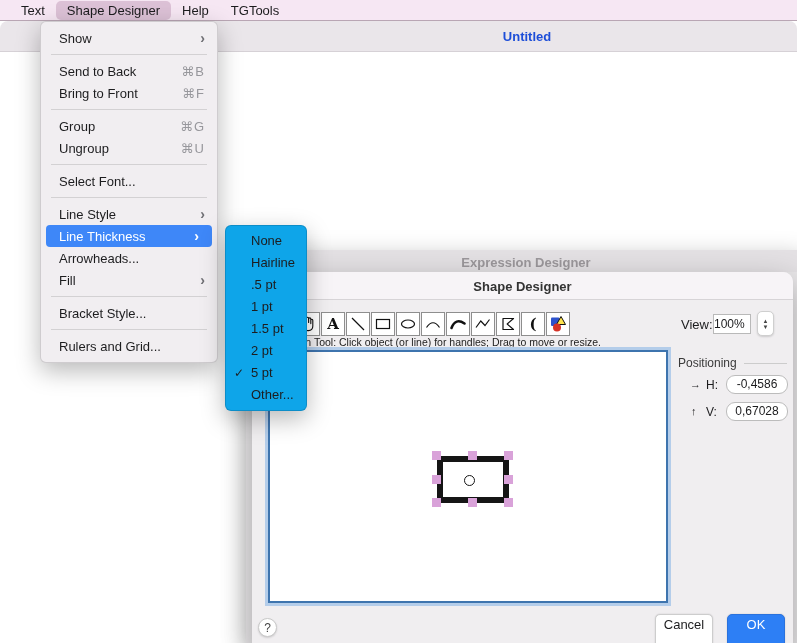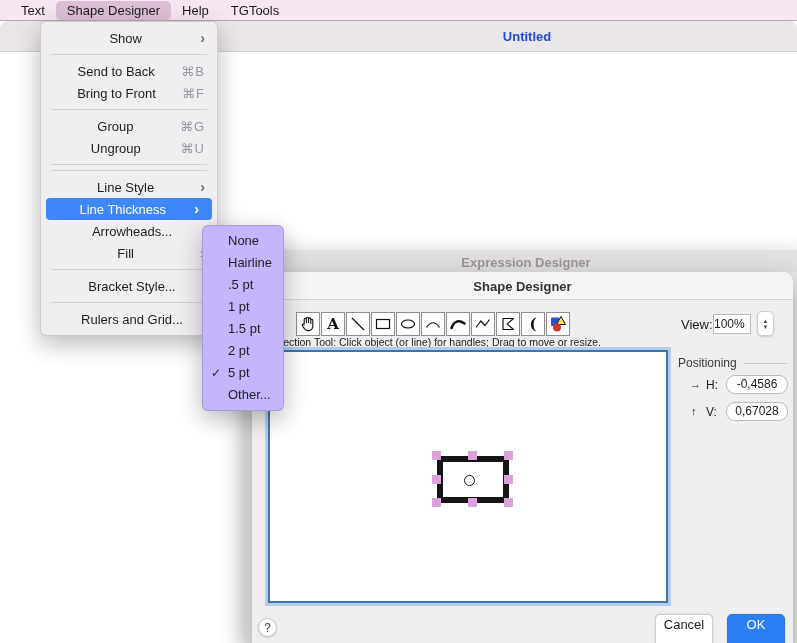--- a/index.html
+++ b/index.html
@@ -86,34 +86,34 @@
     text-align:center; line-height:18px; }
   .dlg-btn { position:absolute; top:342px; width:58px; height:36px; border-radius:5px;
     font-size:13px; text-align:center; line-height:19px;
     box-shadow:0 0.5px 1.5px rgba(0,0,0,0.2); }
   #cancel-btn { left:403px; background:#fff; border:1px solid #cdcdcd; color:#1c1c1e; }
   #ok-btn { left:475px; background:#2d7ff5; color:#fff; border:1px solid #2a72dd; }
 
   
   #menu-panel { position:absolute; left:40px; top:21px; width:178px; z-index:40;
     background:#f1eef1; border:1px solid rgba(0,0,0,0.14); border-radius:6px;
-    box-shadow:0 8px 24px rgba(0,0,0,0.28); padding:5px 0;text-align:center; }
+    box-shadow:0 8px 24px rgba(0,0,0,0.28); padding:5px 0; }
   .mi { height:22px; display:flex; align-items:center; padding:0 12px 0 18px;
     font-size:13px; color:#1d1d1f; }
   .mi .lbl { flex:1; white-space:nowrap; }
   .mi .short { color:#97979c; margin-left:8px; letter-spacing:1px; }
   .mi .chev { color:#6e6e73; font-weight:bold; font-size:14px; margin-left:8px; }
   .mi.hl { background:#3e87f8; border-radius:4px; margin:0 5px; padding:0 13px 0 13px;
     color:#fff; }
   .mi.hl .chev { color:#fff; }
   .msep { height:1px; margin:5px 10px; background:rgba(0,0,0,0.12); }
 
   
-  #submenu-panel { position:absolute; left:202px; top:225px; width:82px; z-index:41;
-    background:#c4b5fd; border:1px solid rgba(0,0,0,0.14); border-radius:6px;
+  #submenu-panel { position:absolute; left:225px; top:225px; width:82px; z-index:41;
+    background:#0ea5e9; border:1px solid rgba(0,0,0,0.14); border-radius:6px;
     box-shadow:0 8px 24px rgba(0,0,0,0.28); padding:4px 0; }
   .smi { position:relative; height:22px; line-height:22px; padding-left:25px;
     font-size:13px; color:#1d1d1f; white-space:nowrap; }
   .smi .check { position:absolute; left:8px; top:0; font-size:12px; }
 </style>
 </head>
 <body>
 
 <div id="screen">
 
@@ -270,20 +270,23 @@
     <div class="msep"></div>
     <div class="mi">
       <span class="lbl">Group</span>
       <span class="short">⌘G</span>
     </div>
     <div class="mi">
       <span class="lbl">Ungroup</span>
       <span class="short">⌘U</span>
     </div>
     <div class="msep"></div>
+    <div class="mi">
+      <span class="lbl">Select Font...</span>
+    </div>
     <div class="msep"></div>
     <div class="mi">
       <span class="lbl">Line Style</span>
       <span class="chev">›</span>
     </div>
     <div class="mi hl">
       <span class="lbl">Line Thickness</span>
       <span class="chev">›</span>
     </div>
     <div class="mi">

